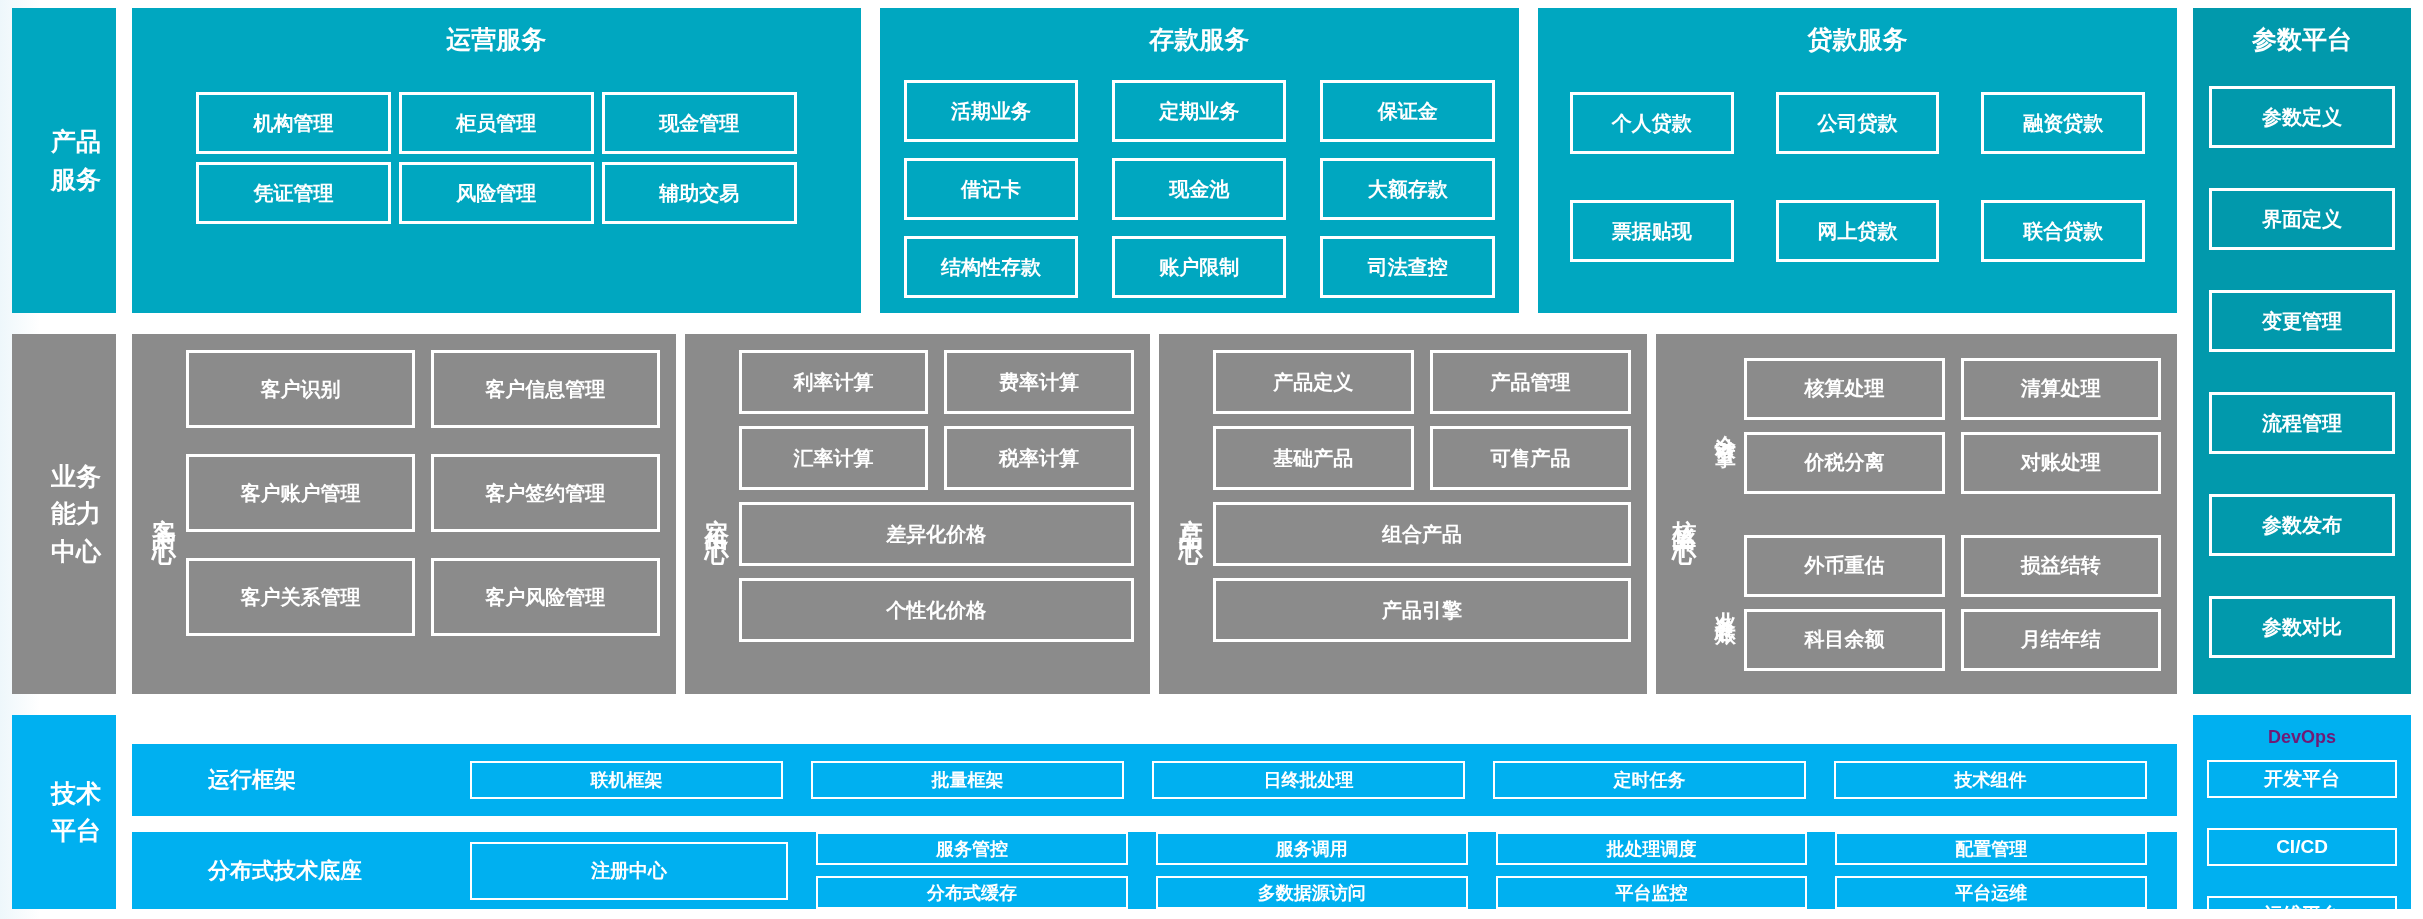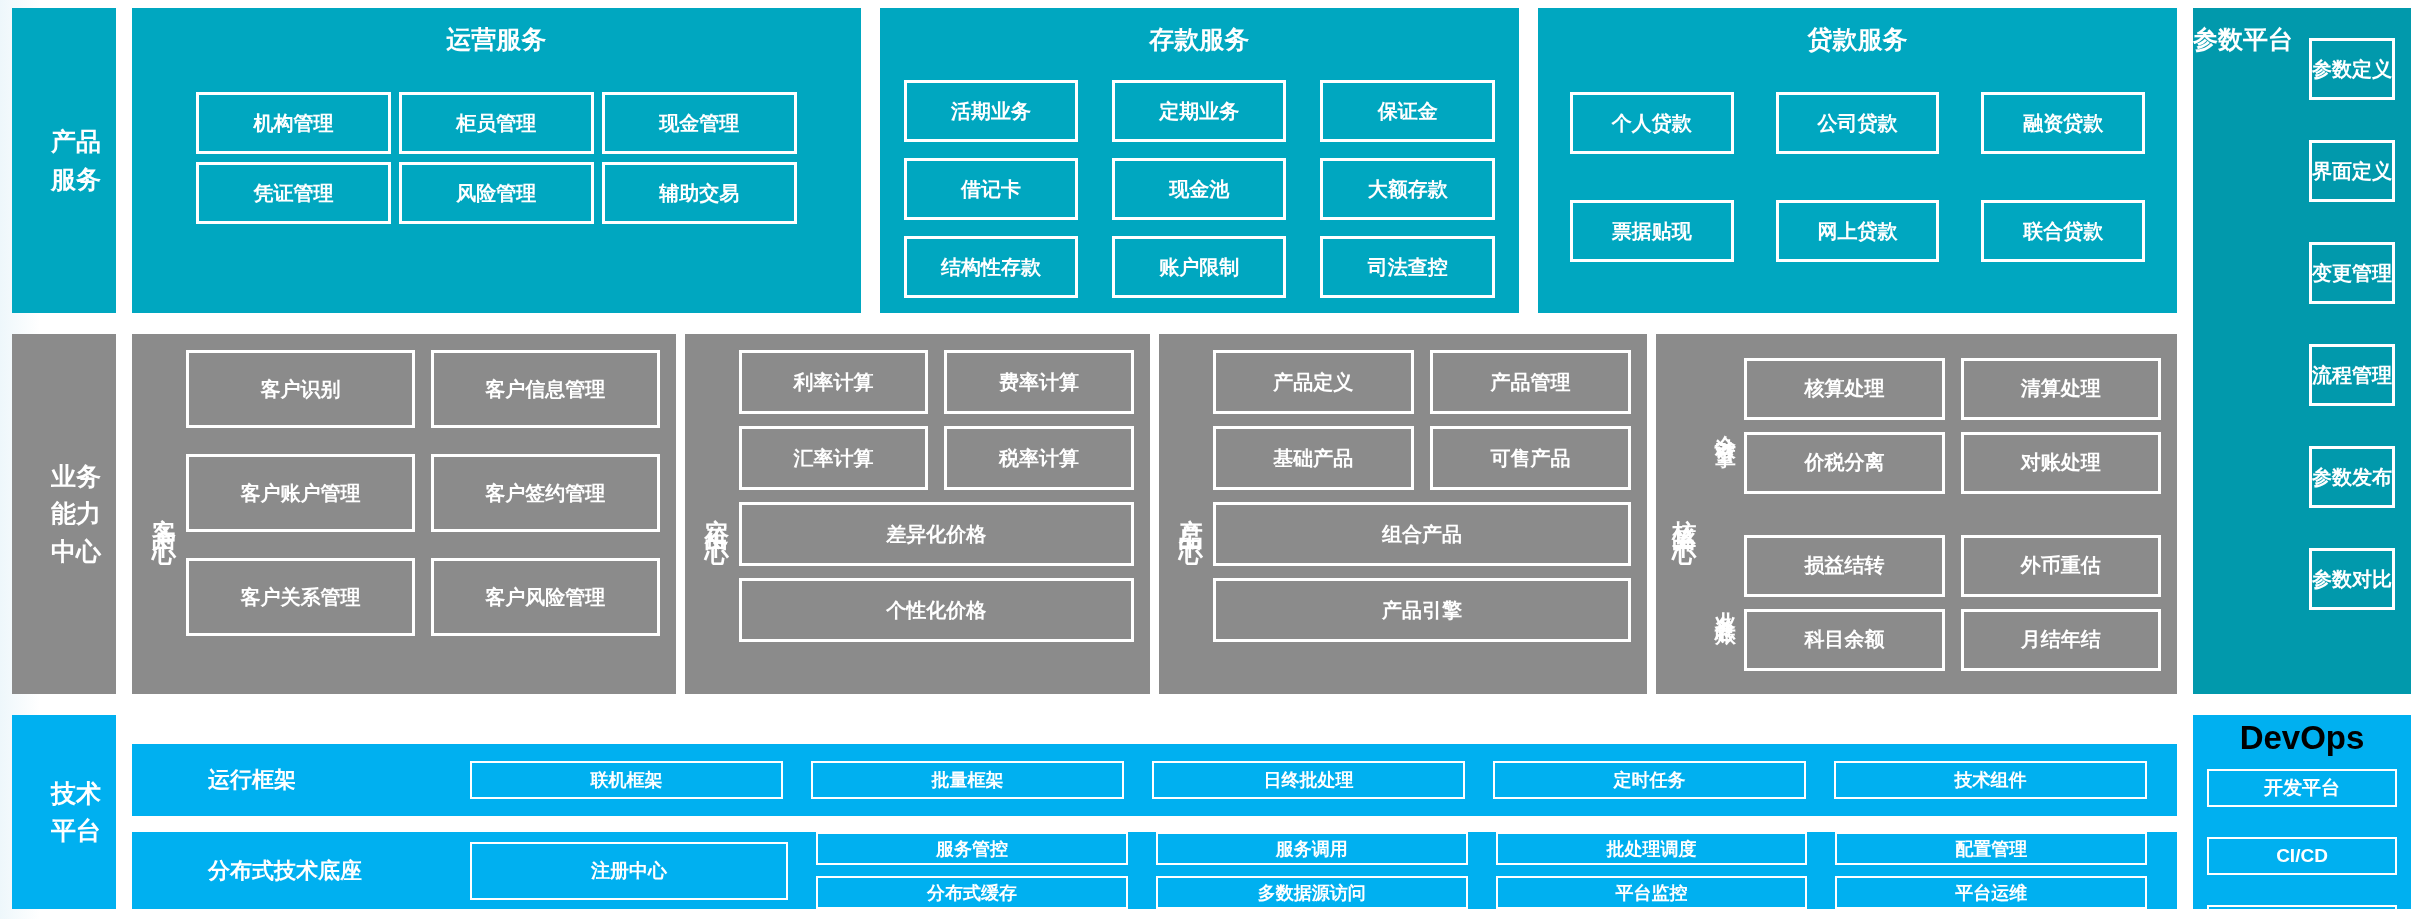--- a/index.html
+++ b/index.html
@@ -52,21 +52,21 @@
   .sec-ops{flex:732 0 0;}
   .sec-dep{flex:642 0 0;}
   .sec-loan{flex:642 0 0;}
   .grid3{display:grid;grid-template-columns:repeat(3,1fr);}
   .grid3 .box{height:62px;}
   .grid-ops{column-gap:56px;row-gap:46px;padding:0 64px;margin-top:36px;gap:8px;}
   .grid-dep{column-gap:34px;row-gap:16px;padding:0 24px;margin-top:24px;}
   .grid-loan{column-gap:42px;row-gap:46px;padding:0 32px;margin-top:36px;}
 
   
-  .sec-pp{display:flex;flex-direction:row;}
+  .sec-pp{display:flex;flex-direction:column;}
   .pp-boxes{display:flex;flex-direction:column;gap:40px;padding:30px 16px 12px;}
   .pp-boxes .box{height:62px;}
 
   
   .midpanel{display:flex;padding:16px 16px 16px 10px;}
   .sec-cust{flex:545 0 0;}
   .sec-price{flex:462 0 0;}
   .sec-prod{flex:487 0 0;}
   .sec-acct{flex:525 0 0;padding-left:6px;}
   .vlabel{
@@ -89,21 +89,21 @@
   .rowlabel{color:#fff;font-weight:bold;font-size:22px;flex:0 0 262px;}
   .run-boxes{flex:1;display:grid;grid-template-columns:repeat(5,1fr);column-gap:28px;}
   .run-boxes .box{height:38px;border-width:2px;font-size:18px;}
   .sec-dist{flex:1;display:flex;align-items:center;padding:0 30px 0 76px;}
   .registry-box{flex:0 0 318px;height:58px;border:2px solid #fff;color:#fff;font-weight:bold;font-size:19px;display:flex;align-items:center;justify-content:center;margin-right:28px;box-sizing:border-box;}
   .dist-grid{flex:1;display:grid;grid-template-columns:repeat(4,1fr);column-gap:28px;row-gap:11px;}
   .dist-grid .box{height:33px;border-width:2px;font-size:18px;}
 
   
   .sec-dv{display:flex;flex-direction:column;}
-  .dv-title{text-align:center;color:#000000;font-weight:bold;font-size:33px;padding-top:4px;margin:0;font-family:"Liberation Sans","DejaVu Sans",sans-serif;}
+  .dv-title{text-align:center;color:#701a75;font-weight:bold;font-size:18px;padding-top:12px;margin:0;font-family:"Liberation Sans","DejaVu Sans",sans-serif;}
   .dv-boxes{display:flex;flex-direction:column;gap:30px;padding:12px 14px 0;justify-content:flex-end;}
   .dv-boxes .box{height:38px;border-width:2px;font-size:19px;}
 </style>
 </head>
 <body>
 
 <div class="page">
 
   <div class="band-label teal area-pl">产品
 服务</div>
@@ -211,22 +211,22 @@
           <div class="acct-grid">
             <div class="box">核算处理</div>
             <div class="box">清算处理</div>
             <div class="box">价税分离</div>
             <div class="box">对账处理</div>
           </div>
         </div>
         <div class="acct-group">
           <div class="vlabel small">业务总账</div>
           <div class="acct-grid">
+            <div class="box">外币重估</div>
             <div class="box">损益结转</div>
-            <div class="box">外币重估</div>
             <div class="box">科目余额</div>
             <div class="box">月结年结</div>
           </div>
         </div>
       </div>
     </section>
   </div>
 
   <div class="area-bot">
     <section class="panel bluep sec-run">

